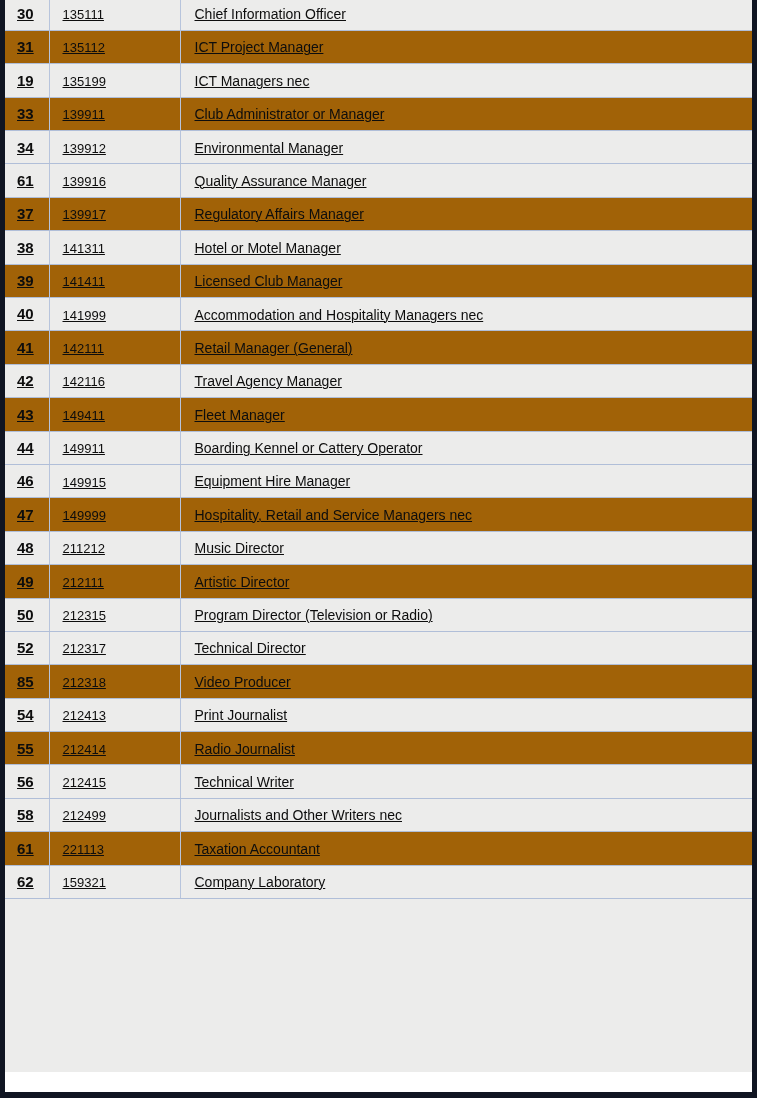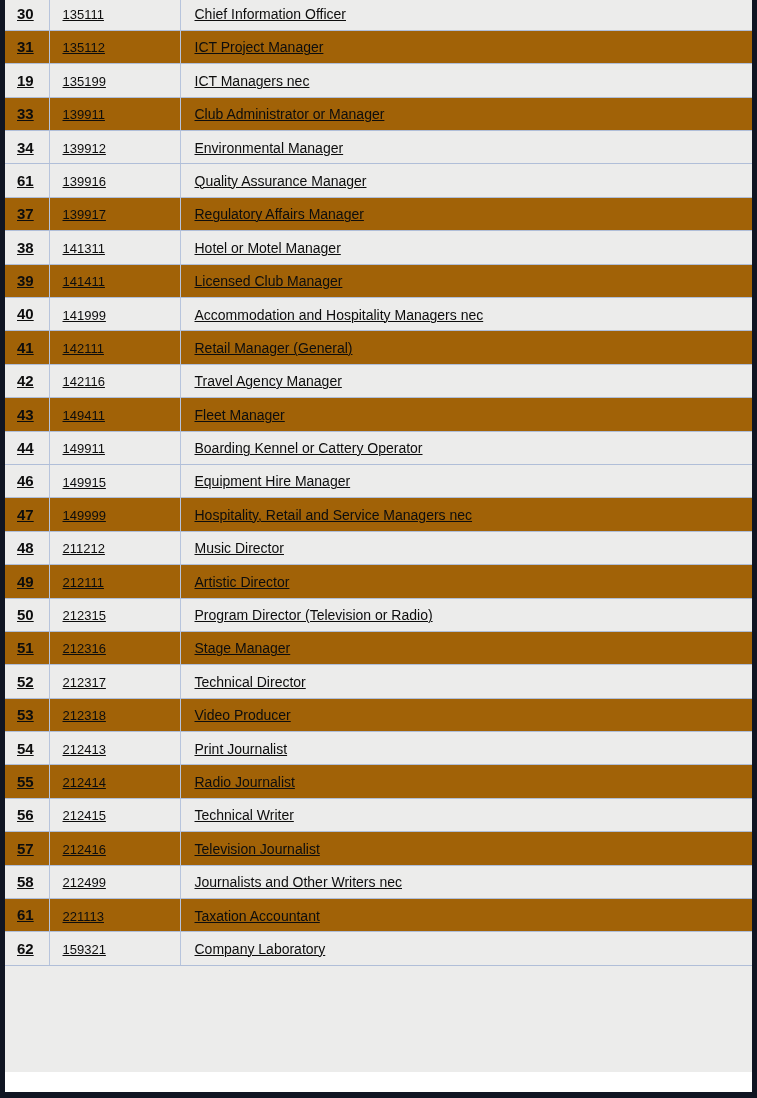--- a/index.html
+++ b/index.html
@@ -182,54 +182,44 @@
           <tr class="even">
             <td class="num"><span class="cell-txt">49</span></td>
             <td class="code"><span class="cell-txt">212111</span></td>
             <td class="title"><span class="cell-txt">Artistic Director</span></td>
           </tr>
           <tr class="odd">
             <td class="num"><span class="cell-txt">50</span></td>
             <td class="code"><span class="cell-txt">212315</span></td>
             <td class="title"><span class="cell-txt">Program Director (Television or Radio)</span></td>
           </tr>
-          <tr class="even">
-            <td class="num"><span class="cell-txt">51</span></td>
-            <td class="code"><span class="cell-txt">212316</span></td>
-            <td class="title"><span class="cell-txt">Stage Manager</span></td>
-          </tr>
           <tr class="odd">
             <td class="num"><span class="cell-txt">52</span></td>
             <td class="code"><span class="cell-txt">212317</span></td>
             <td class="title"><span class="cell-txt">Technical Director</span></td>
           </tr>
           <tr class="even">
-            <td class="num"><span class="cell-txt">53</span></td>
+            <td class="num"><span class="cell-txt">85</span></td>
             <td class="code"><span class="cell-txt">212318</span></td>
             <td class="title"><span class="cell-txt">Video Producer</span></td>
           </tr>
           <tr class="odd">
             <td class="num"><span class="cell-txt">54</span></td>
             <td class="code"><span class="cell-txt">212413</span></td>
             <td class="title"><span class="cell-txt">Print Journalist</span></td>
           </tr>
           <tr class="even">
             <td class="num"><span class="cell-txt">55</span></td>
             <td class="code"><span class="cell-txt">212414</span></td>
             <td class="title"><span class="cell-txt">Radio Journalist</span></td>
           </tr>
           <tr class="odd">
             <td class="num"><span class="cell-txt">56</span></td>
             <td class="code"><span class="cell-txt">212415</span></td>
             <td class="title"><span class="cell-txt">Technical Writer</span></td>
-          </tr>
-          <tr class="even">
-            <td class="num"><span class="cell-txt">57</span></td>
-            <td class="code"><span class="cell-txt">212416</span></td>
-            <td class="title"><span class="cell-txt">Television Journalist</span></td>
           </tr>
           <tr class="odd">
             <td class="num"><span class="cell-txt">58</span></td>
             <td class="code"><span class="cell-txt">212499</span></td>
             <td class="title"><span class="cell-txt">Journalists and Other Writers nec</span></td>
           </tr>
           <tr class="even">
             <td class="num"><span class="cell-txt">61</span></td>
             <td class="code"><span class="cell-txt">221113</span></td>
             <td class="title"><span class="cell-txt">Taxation Accountant</span></td>

